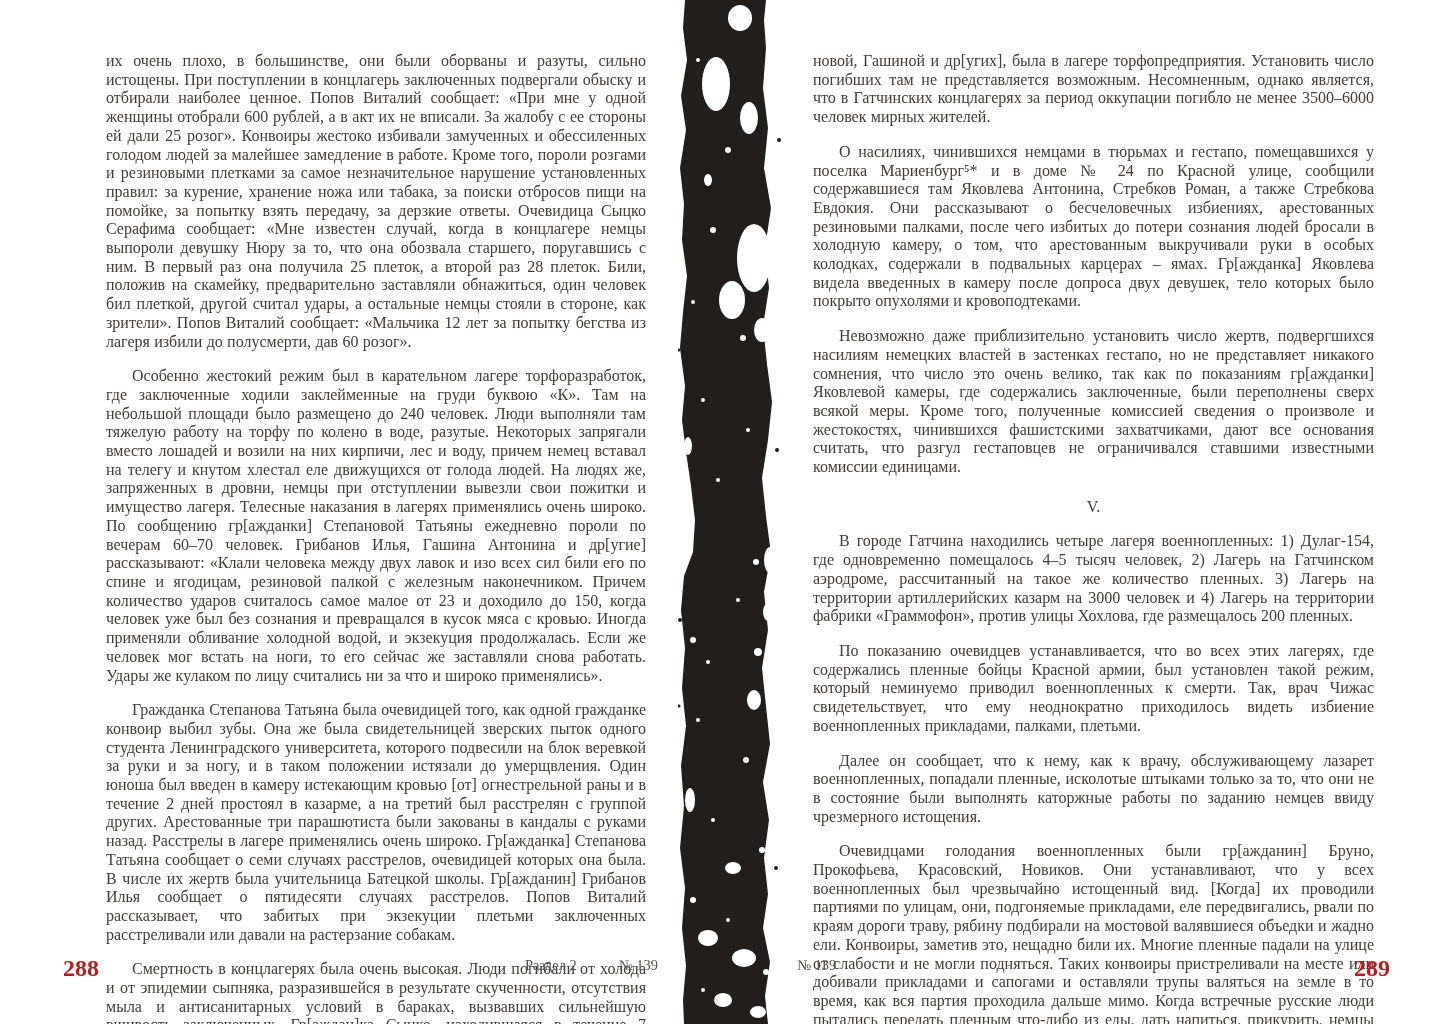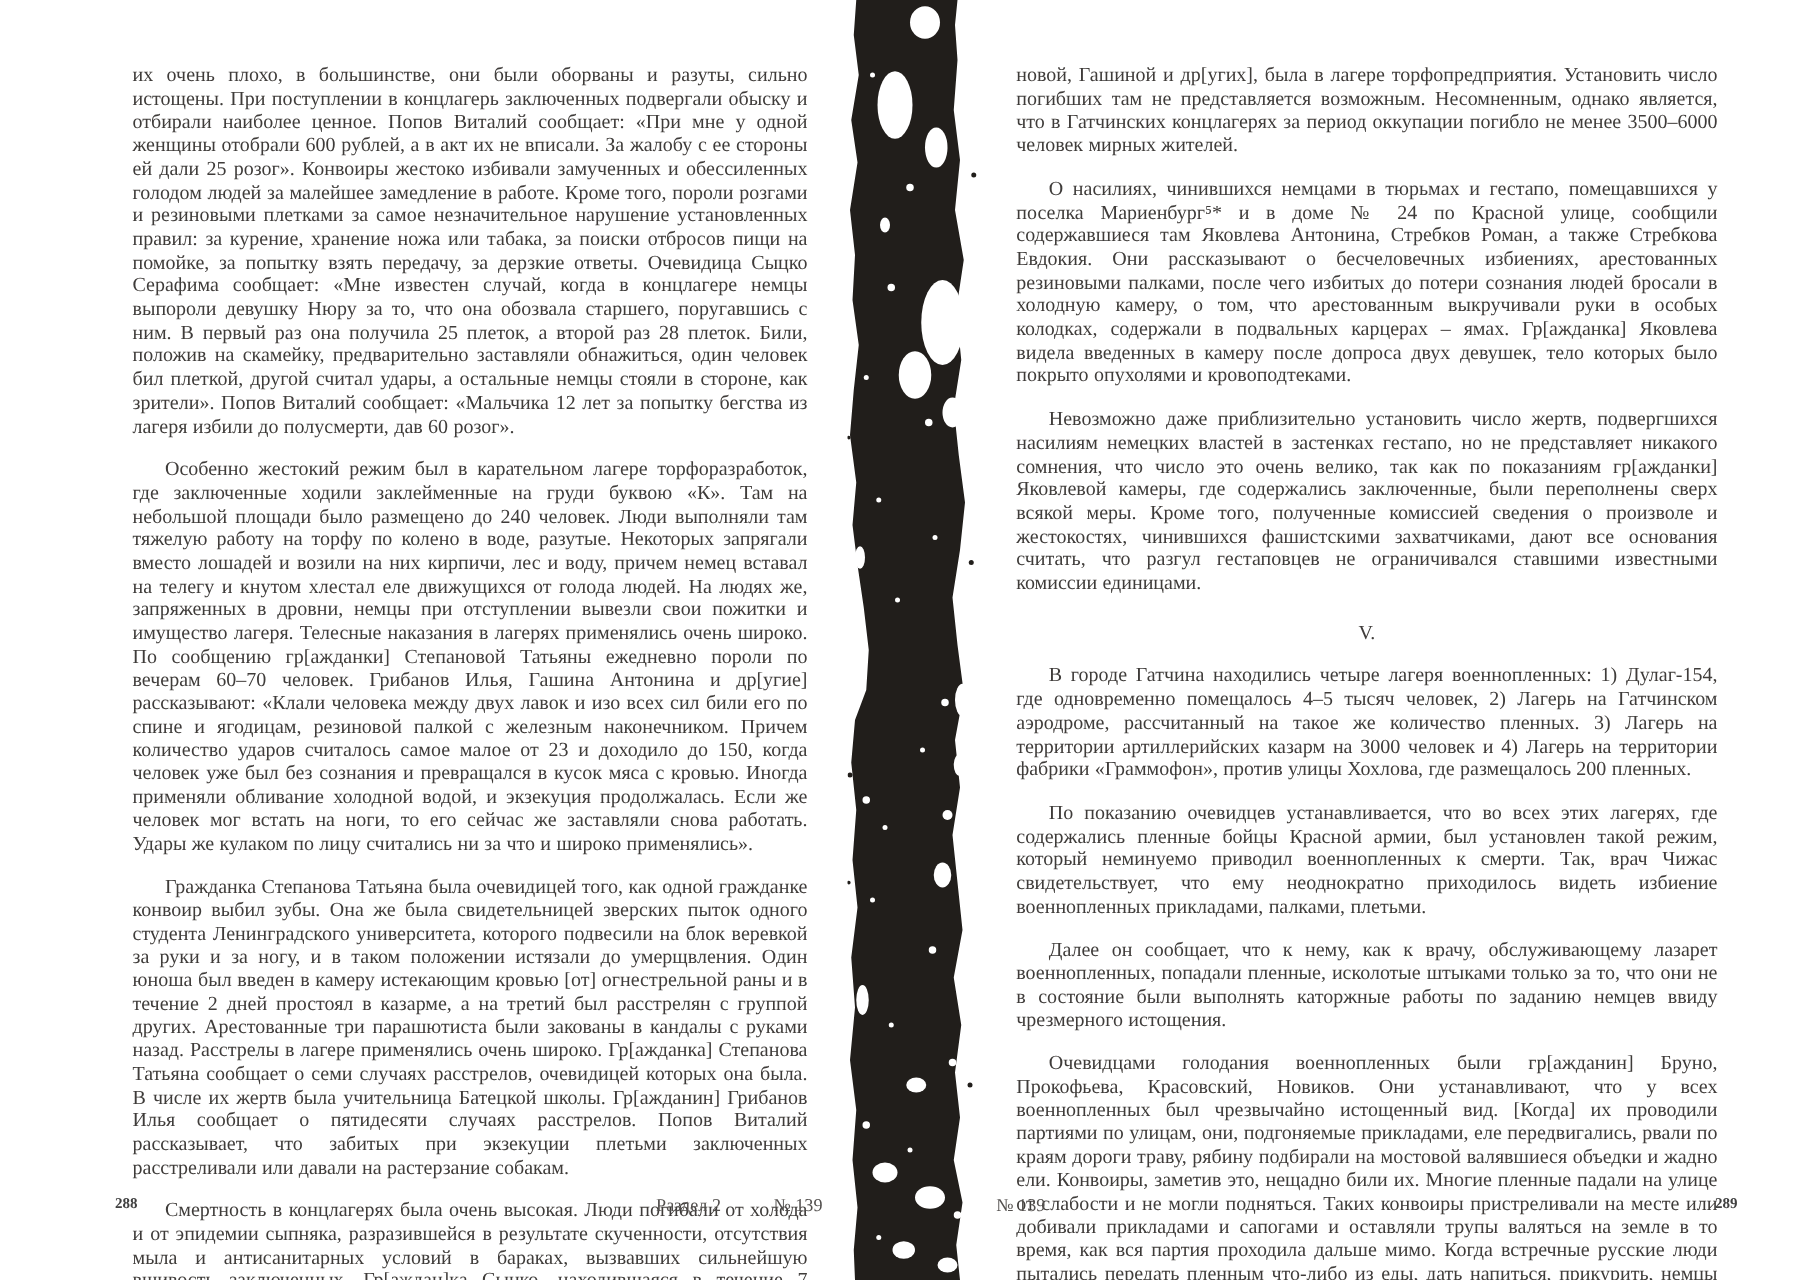--- a/index.html
+++ b/index.html
@@ -51,23 +51,22 @@
     position: absolute;
     top: 953px;
     left: 0;
     right: 0;
     height: 26px;
     font-size: 14.5px;
     color: #53504e;
   }
   .page-num {
     font-weight: bold;
-    font-size: 12px;
-    color: #404040;
-    margin-left: 29px;
+    font-size: 24px;
+    color: #b91c1c;
   }
   .footer .pos-left  { position: absolute; left: 0;  top: 2px; }
   .footer .pos-right { position: absolute; right: 0; top: 2px; text-align: center; }
   .footer .footer-group {
     position: absolute;
     right: 4px;
     top: 4px;
     display: flex;
     gap: 42px;
   }

